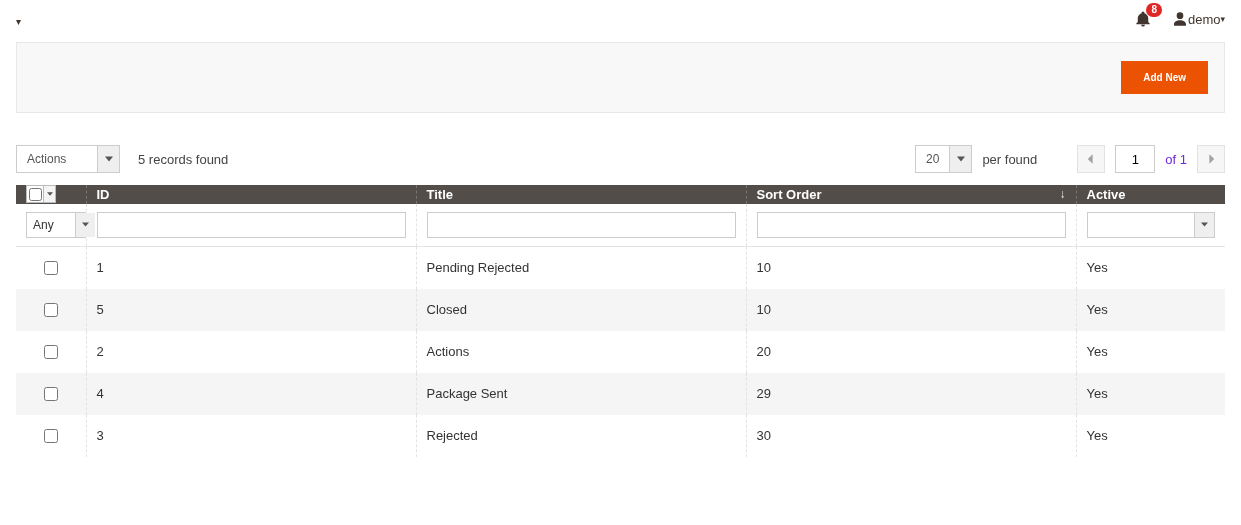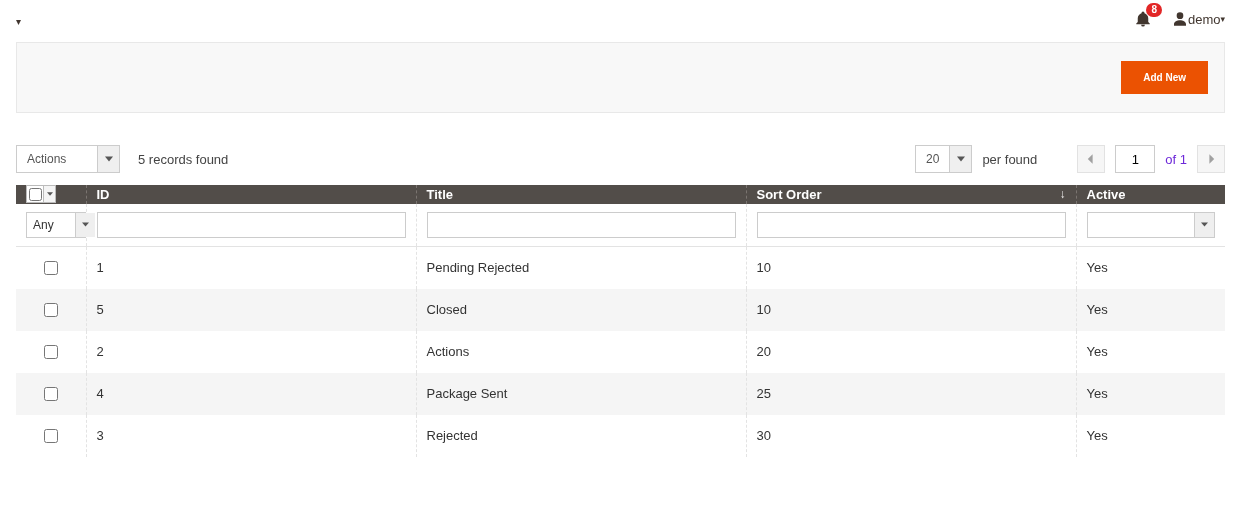--- a/index.html
+++ b/index.html
@@ -422,21 +422,21 @@
           <td class="check-cell"><input type="checkbox" style=""></td>
           <td>2</td>
           <td>Actions</td>
           <td>20</td>
           <td>Yes</td>
         </tr>
         <tr>
           <td class="check-cell"><input type="checkbox" style=""></td>
           <td>4</td>
           <td>Package Sent</td>
-          <td>25</td>
+          <td>29</td>
           <td>Yes</td>
         </tr>
         <tr>
           <td class="check-cell"><input type="checkbox" style=""></td>
           <td>3</td>
           <td>Rejected</td>
           <td>30</td>
           <td>Yes</td>
         </tr>
       </tbody>

